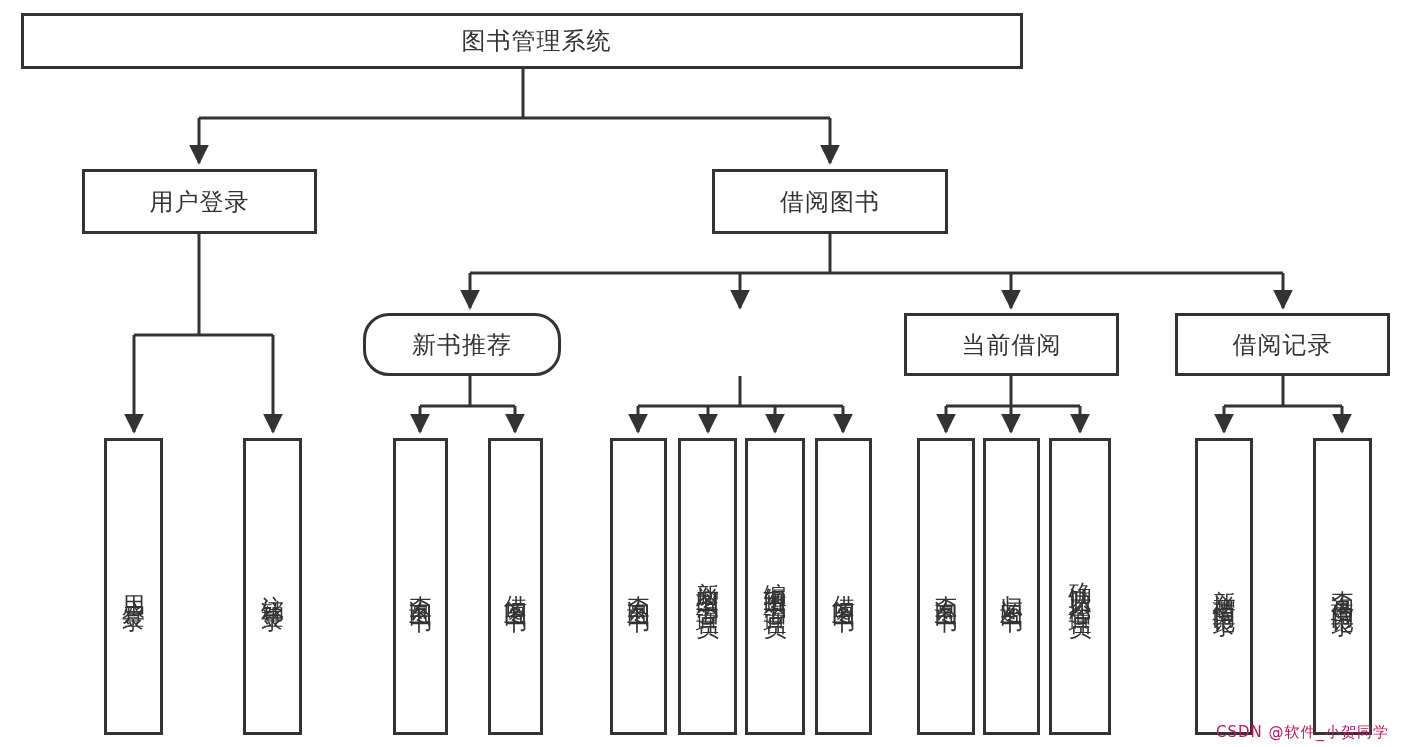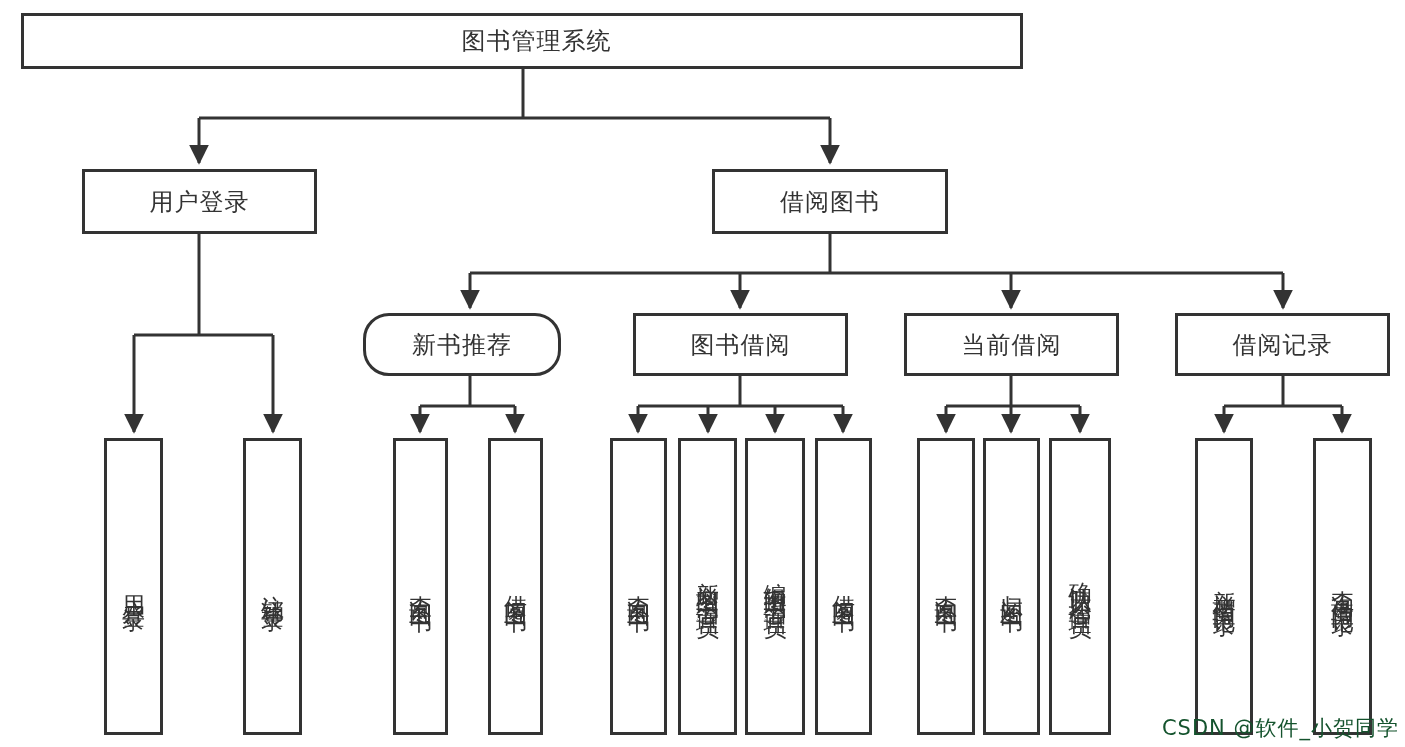--- a/index.html
+++ b/index.html
@@ -26,24 +26,24 @@
   .box.h { font-size: 24px; letter-spacing: 1px; }
   .box.v {
     writing-mode: vertical-rl;
     text-orientation: mixed;
     font-size: 23px;
     letter-spacing: 5px;
     line-height: 1.0;
   }
   .watermark {
     position: absolute;
-    right: 6px;
+    right: 16px;
     bottom: 5px;
-    font-size: 21px;
-    color: #14532d;
+    font-size: 15px;
+    color: #be185d;
     z-index: 3;
     letter-spacing: 1px;
     white-space: nowrap;
   }
 </style>
 </head>
 <body>
 
 <div class="stage">
 
@@ -96,21 +96,20 @@
       <path d="M1342,406 V432" marker-end="url(#arr)"></path>
     </g>
   </svg>
 
   <div class="box h" style="left:21px; top:13px; width:1002px; height:56px;padding-left:29px;">图书管理系统</div>
 
   <div class="box h" style="left:82px; top:169px; width:235px; height:65px;">用户登录</div>
   <div class="box h" style="left:712px; top:169px; width:236px; height:65px;">借阅图书</div>
 
   <div class="box h" style="left:363px; top:313px; width:198px; height:63px;border-radius:26px;">新书推荐</div>
-  <div class="box h" style="left:633px; top:313px; width:215px; height:63px;">图书借阅</div>
   <div class="box h" style="left:1175px; top:313px; width:215px; height:63px;">借阅记录</div>
   <div class="box h" style="left:904px; top:313px; width:215px; height:63px;">当前借阅</div>
 
   <div class="box v" style="left:104px; top:438px; width:59px; height:297px;">用户登录</div>
   <div class="box v" style="left:243px; top:438px; width:59px; height:297px;">注销登录</div>
 
   <div class="box v" style="left:393px; top:438px; width:55px; height:297px;">查询图书</div>
   <div class="box v" style="left:488px; top:438px; width:55px; height:297px;">借阅图书</div>
 
   <div class="box v" style="left:610px; top:438px; width:57px; height:297px;">查询图书</div>

